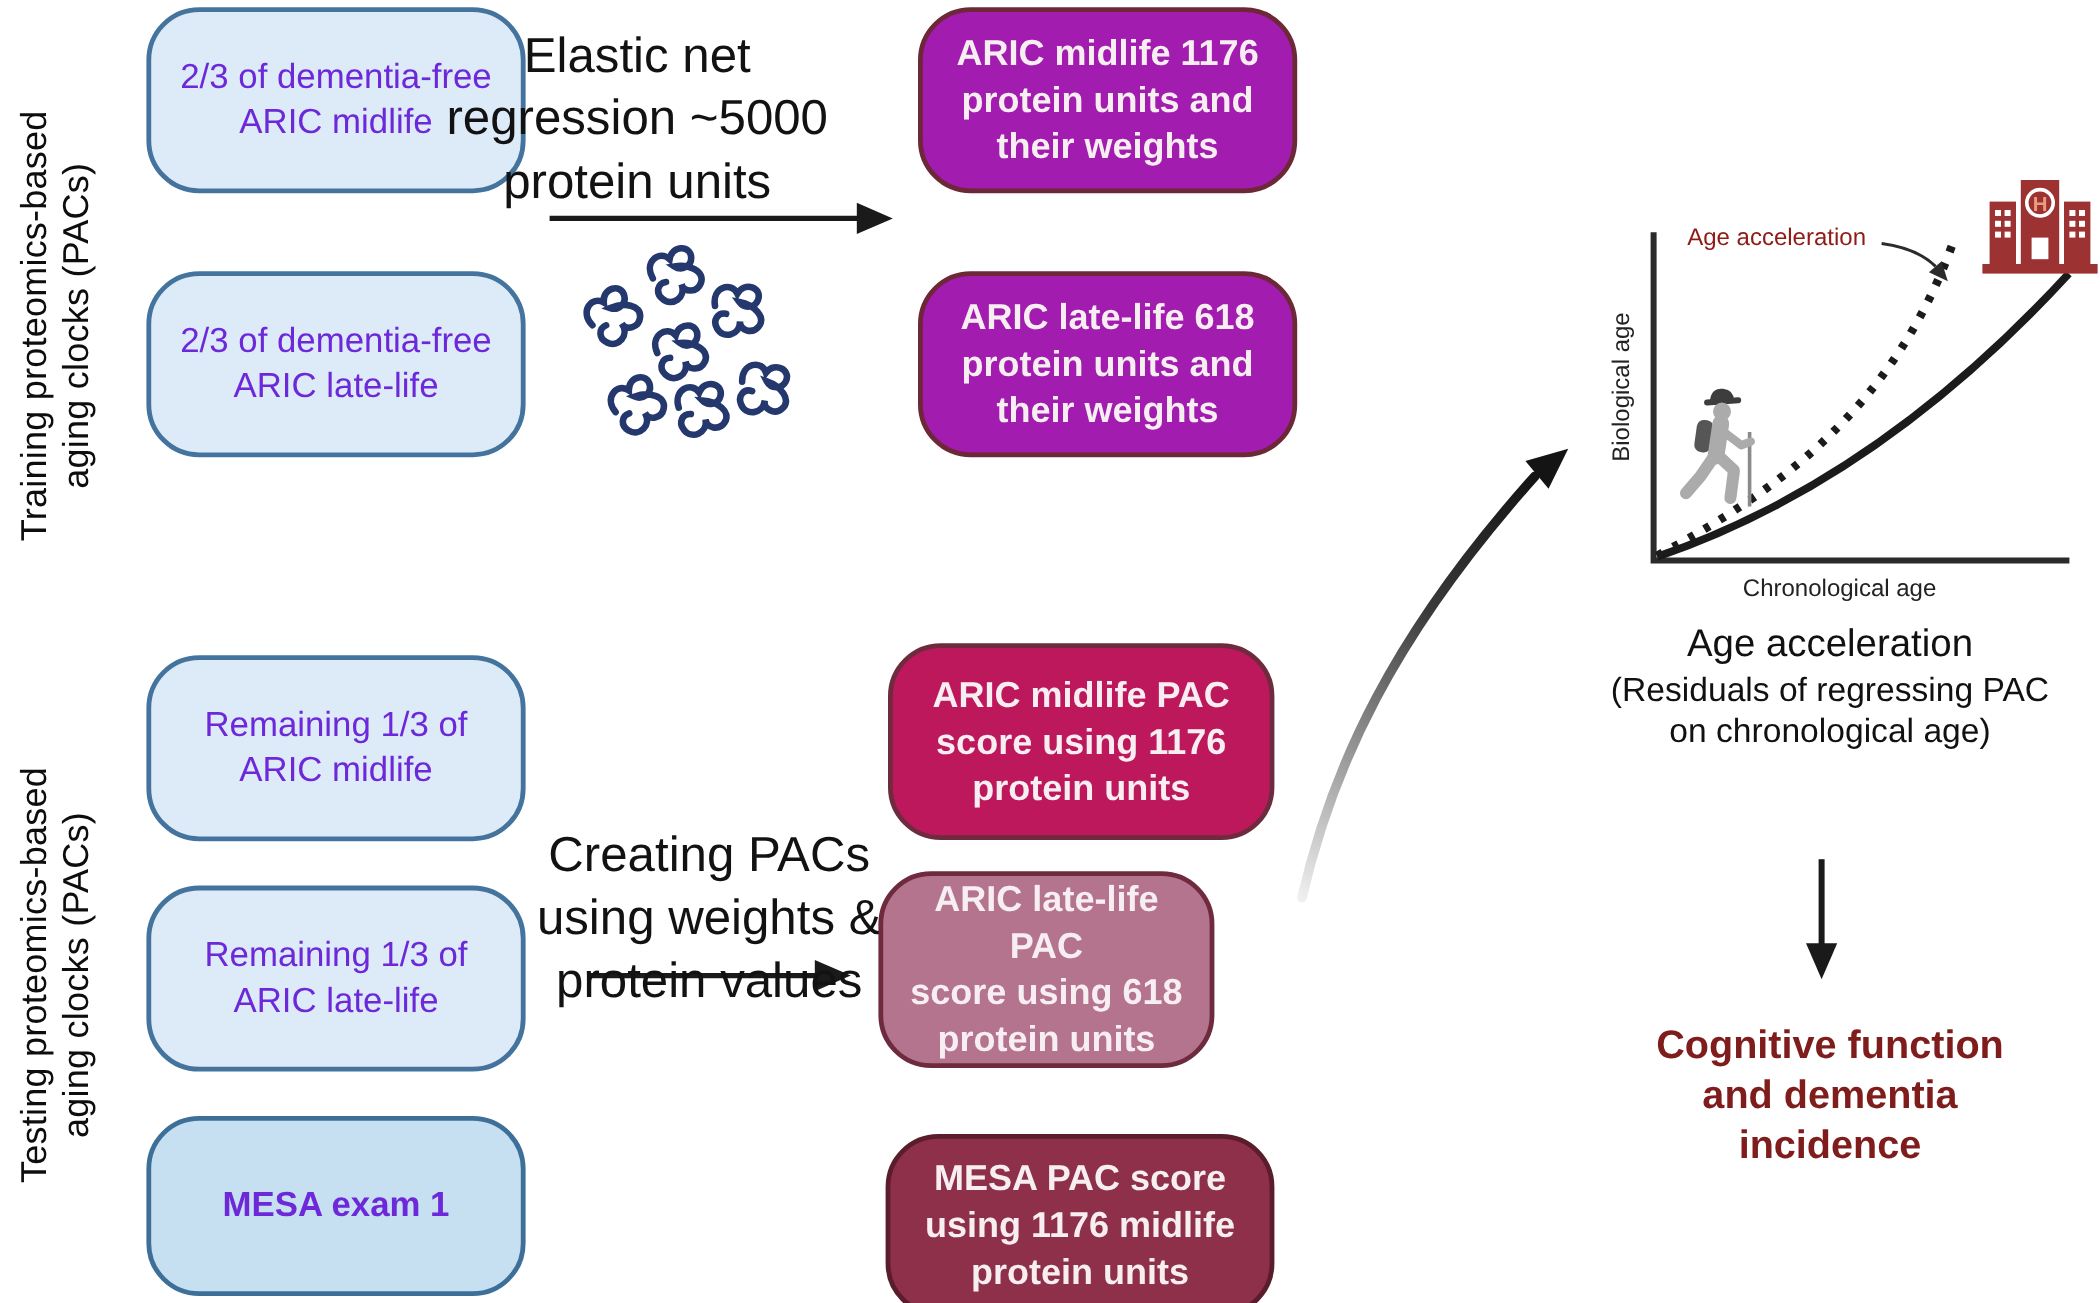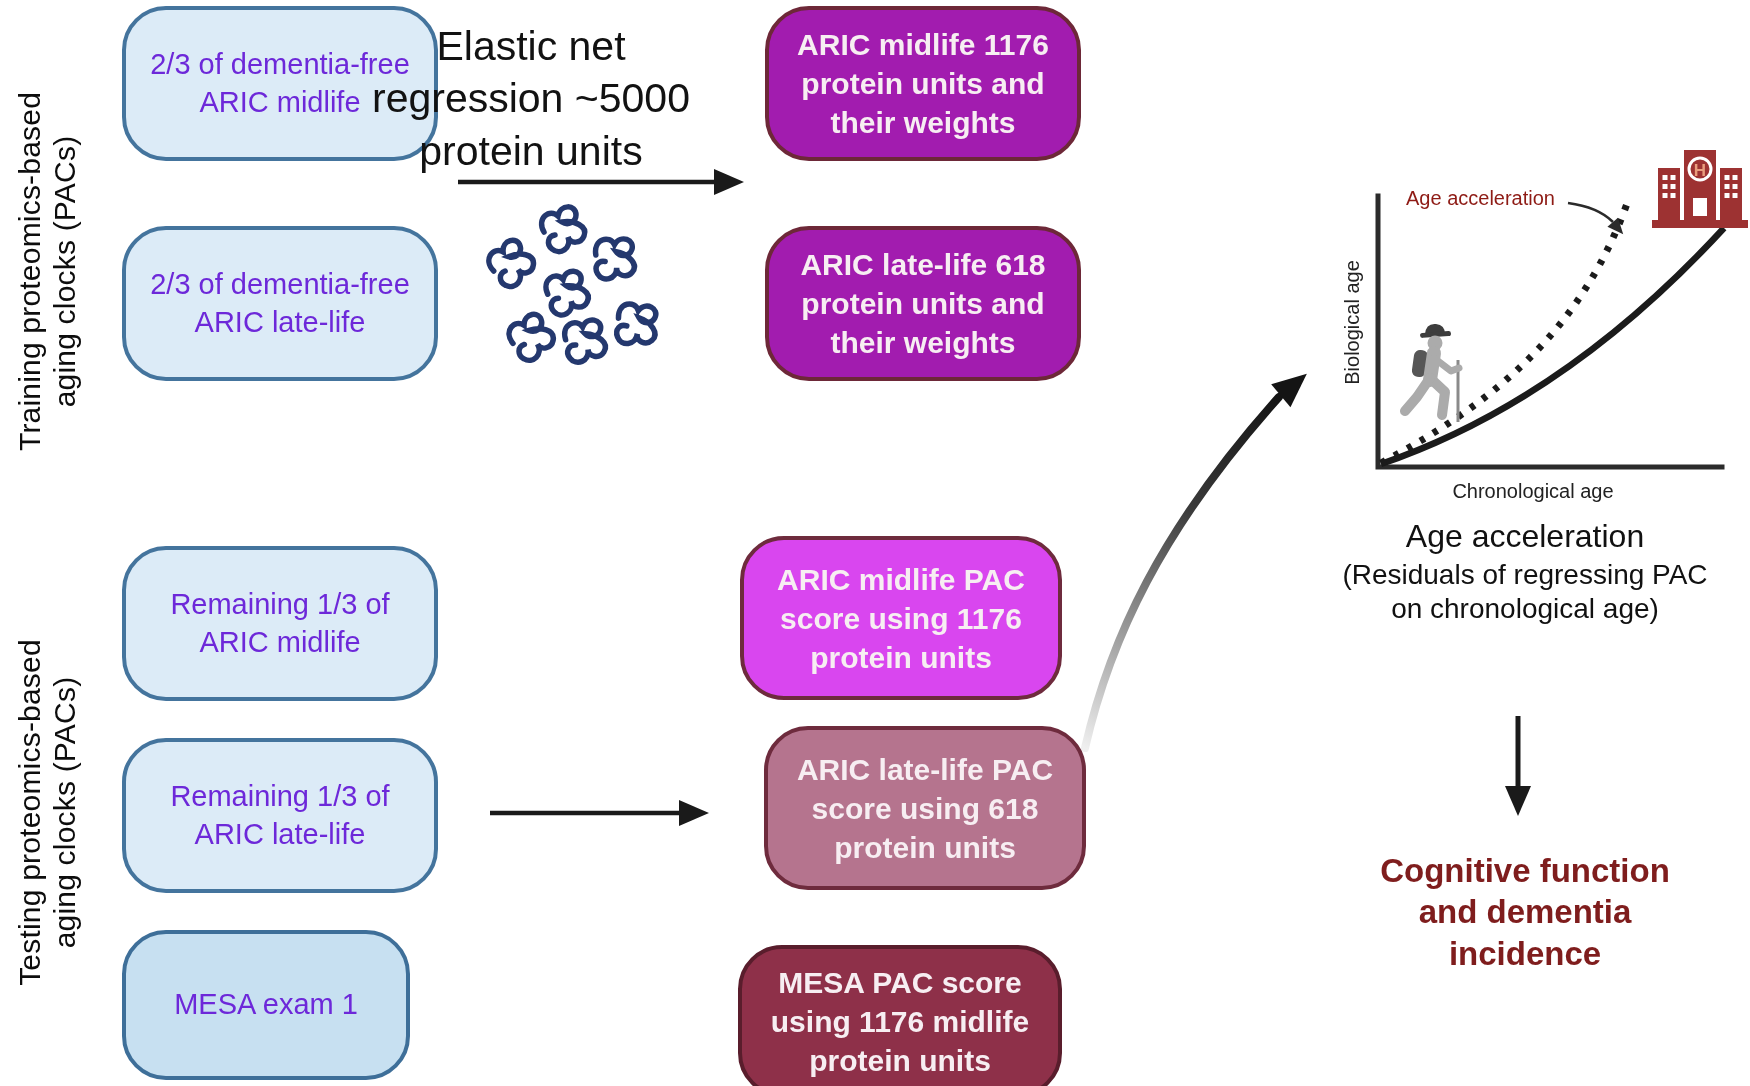--- a/index.html
+++ b/index.html
@@ -9,21 +9,21 @@
   }
   .abs{position:absolute;}
   .box{
     position:absolute; border-radius:44px; display:flex; align-items:center; justify-content:center;
     text-align:center; white-space:pre-line; box-sizing:border-box; line-height:1.3; padding:8px 14px;
   }
   .box.blue{ background:#dcebf7; border:4px solid #44749d; color:#6d28d9; font-size:29px; font-weight:400;}
   .box.blue.mesa{ background:#c7e0f1; border-color:#3e6f99;}
   .box.pink{ color:#f7eef2; font-weight:600; font-size:30px; border:4px solid #6d2838;}
   .pink.shade-a{ background:#a21caf;}
-  .pink.shade-b{ background:#d946ef; border-color:#6e2b3d;}
+  .pink.shade-b{ background:#be185d; border-color:#6e2b3d;}
   .pink.shade-c{ background:#b5748e; border-color:#6e2b3d;}
   .pink.shade-d{ background:#8e3049; border-color:#591d2c;margin-top:19px;}
   .side-label{
     position:absolute; width:540px; height:95px; display:flex; align-items:center; justify-content:center;
     font-size:30px; color:#0d0d0d; text-align:center; white-space:pre-line; line-height:1.16;
     transform:rotate(-90deg); font-weight:400; letter-spacing:0.2px;
   }
   .process{
     position:absolute; font-size:41px; font-weight:500; color:#121212; text-align:center;
     white-space:pre-line; line-height:1.28;
@@ -112,27 +112,30 @@
 protein units and
 their weights</div>
   <div class="box pink shade-a" style="left:765px; top:226px; width:316px; height:155px;">ARIC late-life 618
 protein units and
 their weights</div>
 
   <div class="box blue" style="left:122px; top:546px; width:316px; height:155px;">Remaining 1/3 of
 ARIC midlife</div>
   <div class="box blue" style="left:122px; top:738px; width:316px; height:155px;">Remaining 1/3 of
 ARIC late-life</div>
-  <div class="box blue mesa" style="left:122px; top:930px; width:288px; height:150px;">MESA exam 1</div>
+  <div class="box blue mesa" style="left:122px; top:930px; width:316px; height:150px;font-weight:bold;">MESA exam 1</div>
 
+  <div class="process" style="left:428px; top:686px; width:326px;">Creating PACs
+using weights &amp;
+protein values</div>
 
   <div class="box pink shade-b" style="left:740px; top:536px; width:322px; height:164px;">ARIC midlife PAC
 score using 1176
 protein units</div>
-  <div class="box pink shade-c" style="left:764px; top:726px; width:322px; height:164px;">ARIC late-life PAC
+  <div class="box pink shade-c" style="left:732px; top:726px; width:280px; height:164px;">ARIC late-life PAC
 score using 618
 protein units</div>
   <div class="box pink shade-d" style="left:738px; top:926px; width:324px; height:152px;">MESA PAC score
 using 1176 midlife
 protein units</div>
 
   <div class="chart-label" style="left:1277px; top:311px; width:150px; transform:rotate(-90deg);">Biological age</div>
   <div class="chart-label" style="left:1433px; top:480px; width:200px;">Chronological age</div>
   <div class="chart-annotation" style="left:1398px; top:187px; width:165px;">Age acceleration</div>
 

